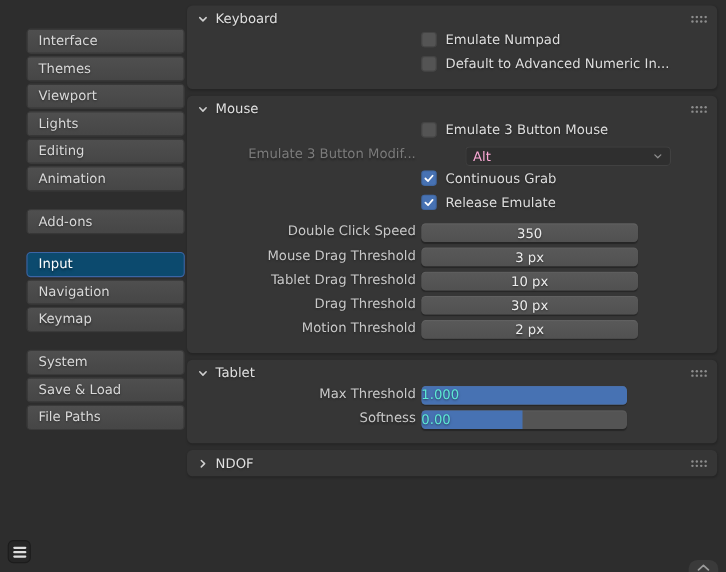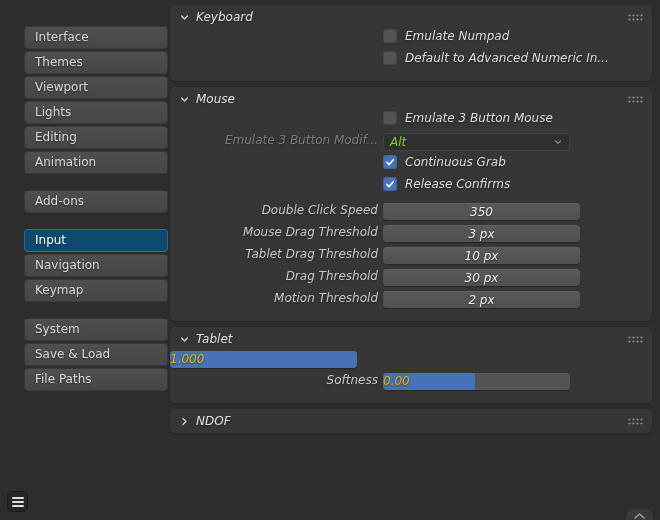--- a/index.html
+++ b/index.html
@@ -21,21 +21,21 @@
   .nav-btn{
     width:144px;height:23px;margin:0 0 2px 8px;box-sizing:border-box;
     background:linear-gradient(#4f4f4f,#464646);
     border:1px solid #3a3a3a;border-radius:4px;
     line-height:21px;padding-left:10px;color:#d9d9d9;
     text-shadow:0 1px 2px rgba(0,0,0,.4);cursor:pointer;white-space:nowrap;
   }
   .nav-btn.active{background:#0c4a6e;border-color:#3c65a5;color:#ffffff;}
 
   
-  .main{position:absolute;left:170px;top:0;width:482px;font-style:italic;}
+  .main{position:absolute;left:170px;top:0;width:482px;}
   .panel{
     background:#363636;border-radius:5px;margin-bottom:6px;
     box-shadow:0 1px 2px rgba(0,0,0,.18);
   }
   .panel.first{margin-top:5px;}
   .panel-pad{padding-bottom:8px;}
   .panel-header{display:flex;align-items:center;height:24px;padding:0 9px;cursor:pointer;}
   .chev{display:flex;margin-right:6px;flex:0 0 auto;}
   .panel-title{color:#e0e0e0;text-shadow:0 1px 2px rgba(0,0,0,.4);}
   .drag-dots{margin-left:auto;display:flex;cursor:grab;}
@@ -58,42 +58,42 @@
   .checkbox svg{display:none;}
   .checkbox.checked{background:#4772b3;box-shadow:inset 0 0 0 1px rgba(0,0,0,.1);}
   .checkbox.checked svg{display:block;}
   .cb-label{margin-left:8px;color:#dedede;text-shadow:0 1px 2px rgba(0,0,0,.4);white-space:nowrap;}
 
   
   .dropdown{
     width:187px;height:18px;box-sizing:border-box;border-radius:4px;
     background:#2f2f2f;box-shadow:inset 0 0 0 1px #414141;
     display:flex;align-items:center;justify-content:space-between;
-    padding:0 7px;color:#84cc16;cursor:pointer;
+    padding:0 7px;color:#f9a8d4;cursor:pointer;margin-left:40px;
   }
 
   
   .field{
     width:197px;height:17px;border-radius:4px;flex:0 0 auto;
     background:linear-gradient(#595959,#515151);
     box-shadow:inset 0 1px 0 rgba(255,255,255,.05),0 1px 1px rgba(0,0,0,.3);
     color:#ececec;display:flex;align-items:center;justify-content:center;
     text-shadow:0 1px 2px rgba(0,0,0,.45);cursor:ew-resize;
   }
 
   
   .slider{
     width:187px;height:17px;border-radius:4px;flex:0 0 auto;
     background:#545454;position:relative;overflow:hidden;
     box-shadow:inset 0 1px 0 rgba(255,255,255,.04),0 1px 1px rgba(0,0,0,.3);
     cursor:ew-resize;
   }
   .slider .fill{position:absolute;left:0;top:0;bottom:0;background:#4772b3;}
   .slider .val{
-    position:relative;z-index:1;width:100%;text-align:center;color:#eab308;
+    position:relative;z-index:1;width:100%;text-align:center;color:#5eead4;
     line-height:17px;text-shadow:0 1px 2px rgba(0,0,0,.5);
   }
 
   
   .hamburger{
     position:absolute;left:7px;top:491px;width:21px;height:21px;box-sizing:border-box;
     border-radius:5px;background:#262626;border:1px solid #1c1c1c;
     display:flex;flex-direction:column;align-items:center;justify-content:center;
     gap:2px;cursor:pointer;
   }
@@ -227,21 +227,21 @@
         <span class="cb-label">Continuous Grab</span>
       </div>
 
       <div class="row">
         <span class="row-label"></span>
         <span class="checkbox checked">
           <svg width="12" height="12" viewBox="0 0 14 14">
               <path d="M3.2 7.3 L6 10 L10.8 4.4" stroke="#ffffff" stroke-width="1.9" fill="none" stroke-linecap="round" stroke-linejoin="round"></path>
             </svg>
         </span>
-        <span class="cb-label">Release Confirms</span>
+        <span class="cb-label">Release Emulate</span>
       </div>
 
       <div class="spacer4"></div>
 
       <div class="row">
         <span class="row-label">Double Click Speed</span>
         <span class="field">350</span>
       </div>
       <div class="row">
         <span class="row-label">Mouse Drag Threshold</span>
@@ -278,20 +278,21 @@
                 <circle cx="13.5" cy="1.5" r="1.1"></circle>
                 <circle cx="1.5" cy="5.5" r="1.1"></circle>
                 <circle cx="5.5" cy="5.5" r="1.1"></circle>
                 <circle cx="9.5" cy="5.5" r="1.1"></circle>
                 <circle cx="13.5" cy="5.5" r="1.1"></circle>
               </g>
             </svg>
         </span>
       </header>
       <div class="row">
+        <span class="row-label">Max Threshold</span>
         <span class="slider">
           <span class="fill" style="width: 100%;"></span>
           <span class="val">1.000</span>
         </span>
       </div>
       <div class="row">
         <span class="row-label">Softness</span>
         <span class="slider">
           <span class="fill" style="width: 49%;"></span>
           <span class="val">0.00</span>

